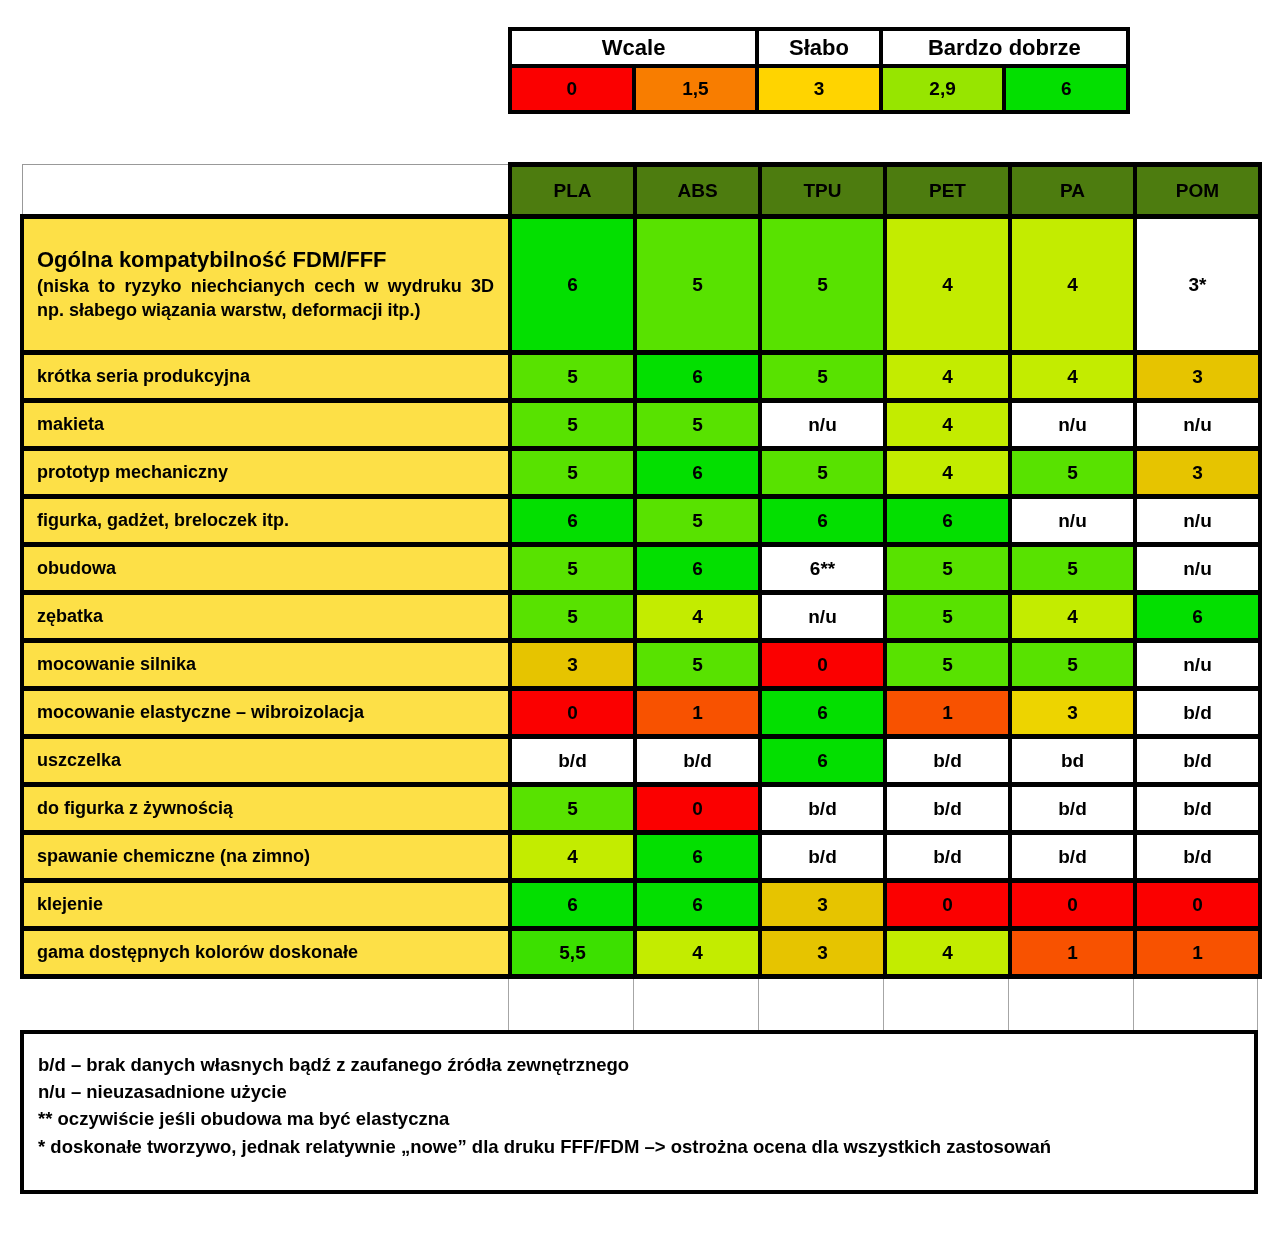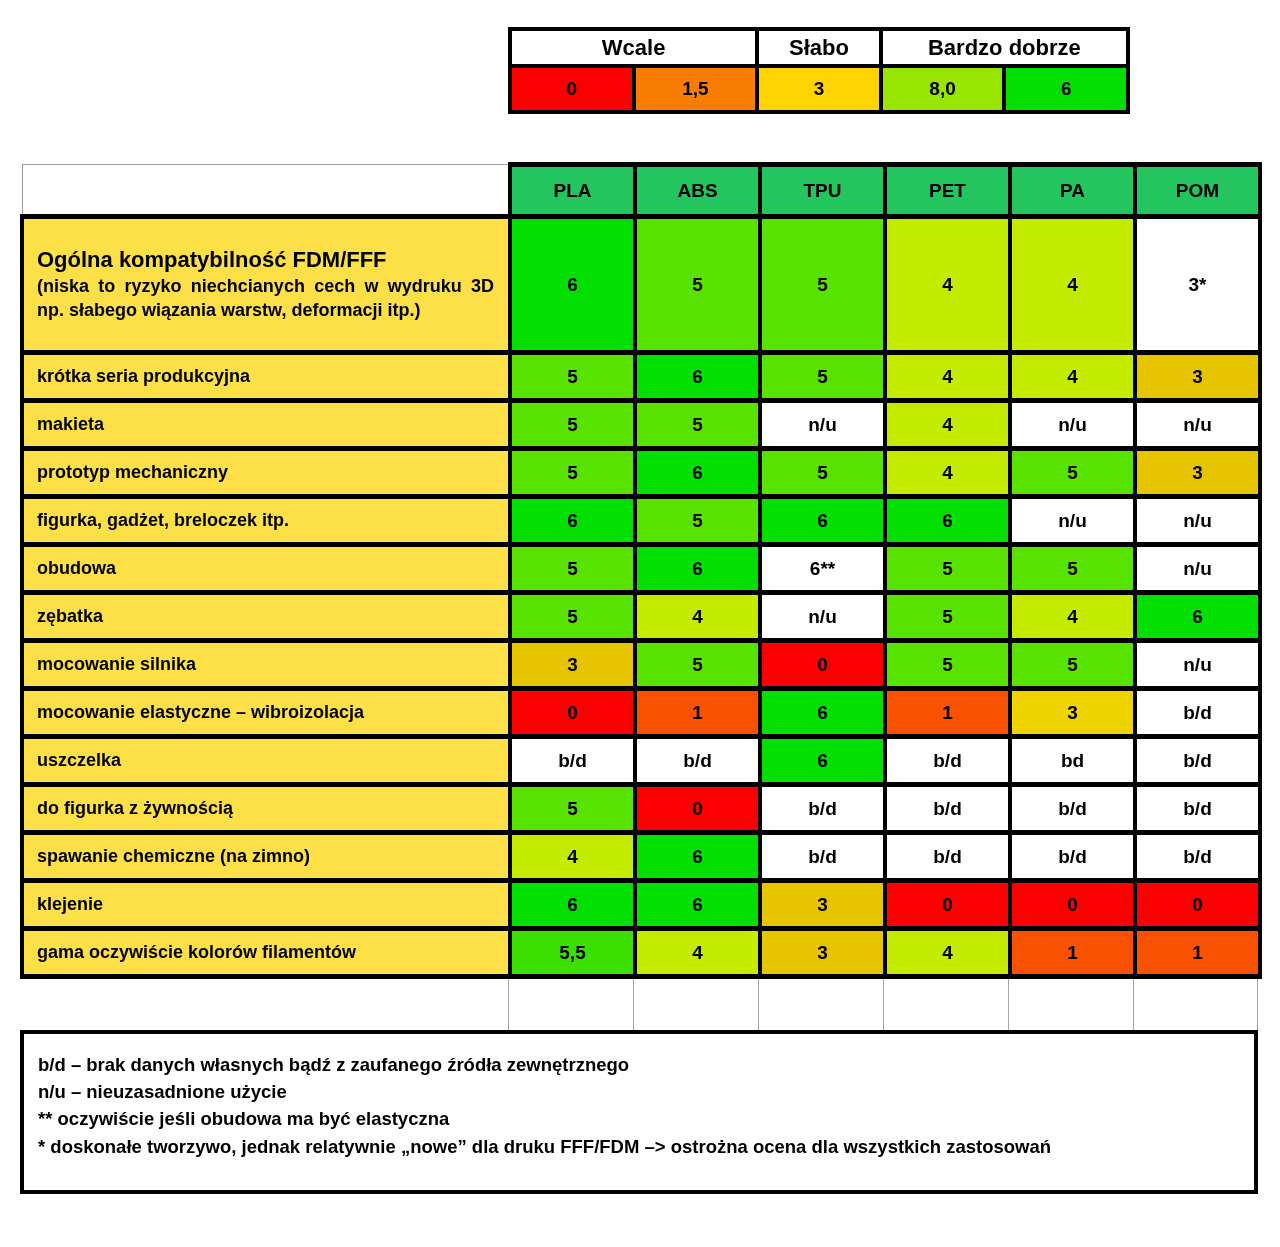--- a/index.html
+++ b/index.html
@@ -41,21 +41,21 @@
     border-bottom-width: 5px;
     vertical-align: middle;
   }
   .score-table col.c-label { width: 488px; }
   .score-table col.c-mat { width: 125px; }
   .score-table th.corner {
     border: 1px solid #999;
     background: #fff;
   }
   .score-table th.mat {
-    height: 52px; background: #22c55e;
+    height: 52px; background: #4d7c0f;
     font-size: 19px; font-weight: bold; text-align: center;
   }
   .score-table td.label-cell {
     background: #fde047;
     text-align: left;
     font-size: 18px;
     font-weight: bold;
     padding: 4px 14px 4px 13px;
     height: 48px;
   }
@@ -108,21 +108,21 @@
     <tbody>
         <tr>
       <th colspan="2">Wcale</th>
       <th>Słabo</th>
       <th colspan="2">Bardzo dobrze</th>
     </tr>
     <tr>
       <td style="background-color: rgb(251, 0, 0);">0</td>
       <td style="background-color: rgb(248, 125, 0);">1,5</td>
       <td style="background-color: rgb(255, 212, 0);">3</td>
-      <td style="background-color: rgb(151, 229, 0);">8,0</td>
+      <td style="background-color: rgb(151, 229, 0);">2,9</td>
       <td style="background-color: rgb(3, 223, 0);">6</td>
     </tr>
   </tbody>
     </table>
 
   <table class="score-table">
     <colgroup>
       <col class="c-label">
       <col class="c-mat">
         <col class="c-mat">
@@ -257,21 +257,21 @@
         <tr>
           <td class="label-cell">klejenie</td>
           <td class="score-cell" style="background-color: rgb(3, 223, 0);">6</td>
           <td class="score-cell" style="background-color: rgb(3, 223, 0);">6</td>
           <td class="score-cell" style="background-color: rgb(230, 196, 0);">3</td>
           <td class="score-cell" style="background-color: rgb(251, 0, 0);">0</td>
           <td class="score-cell" style="background-color: rgb(251, 0, 0);">0</td>
           <td class="score-cell" style="background-color: rgb(251, 0, 0);">0</td>
         </tr>
         <tr>
-          <td class="label-cell">gama oczywiście kolorów filamentów</td>
+          <td class="label-cell">gama dostępnych kolorów doskonałe</td>
           <td class="score-cell" style="background-color: rgb(60, 224, 0);">5,5</td>
           <td class="score-cell" style="background-color: rgb(195, 236, 0);">4</td>
           <td class="score-cell" style="background-color: rgb(230, 196, 0);">3</td>
           <td class="score-cell" style="background-color: rgb(195, 236, 0);">4</td>
           <td class="score-cell" style="background-color: rgb(248, 82, 0);">1</td>
           <td class="score-cell" style="background-color: rgb(248, 82, 0);">1</td>
         </tr>
       </tbody>
   </table>
 

